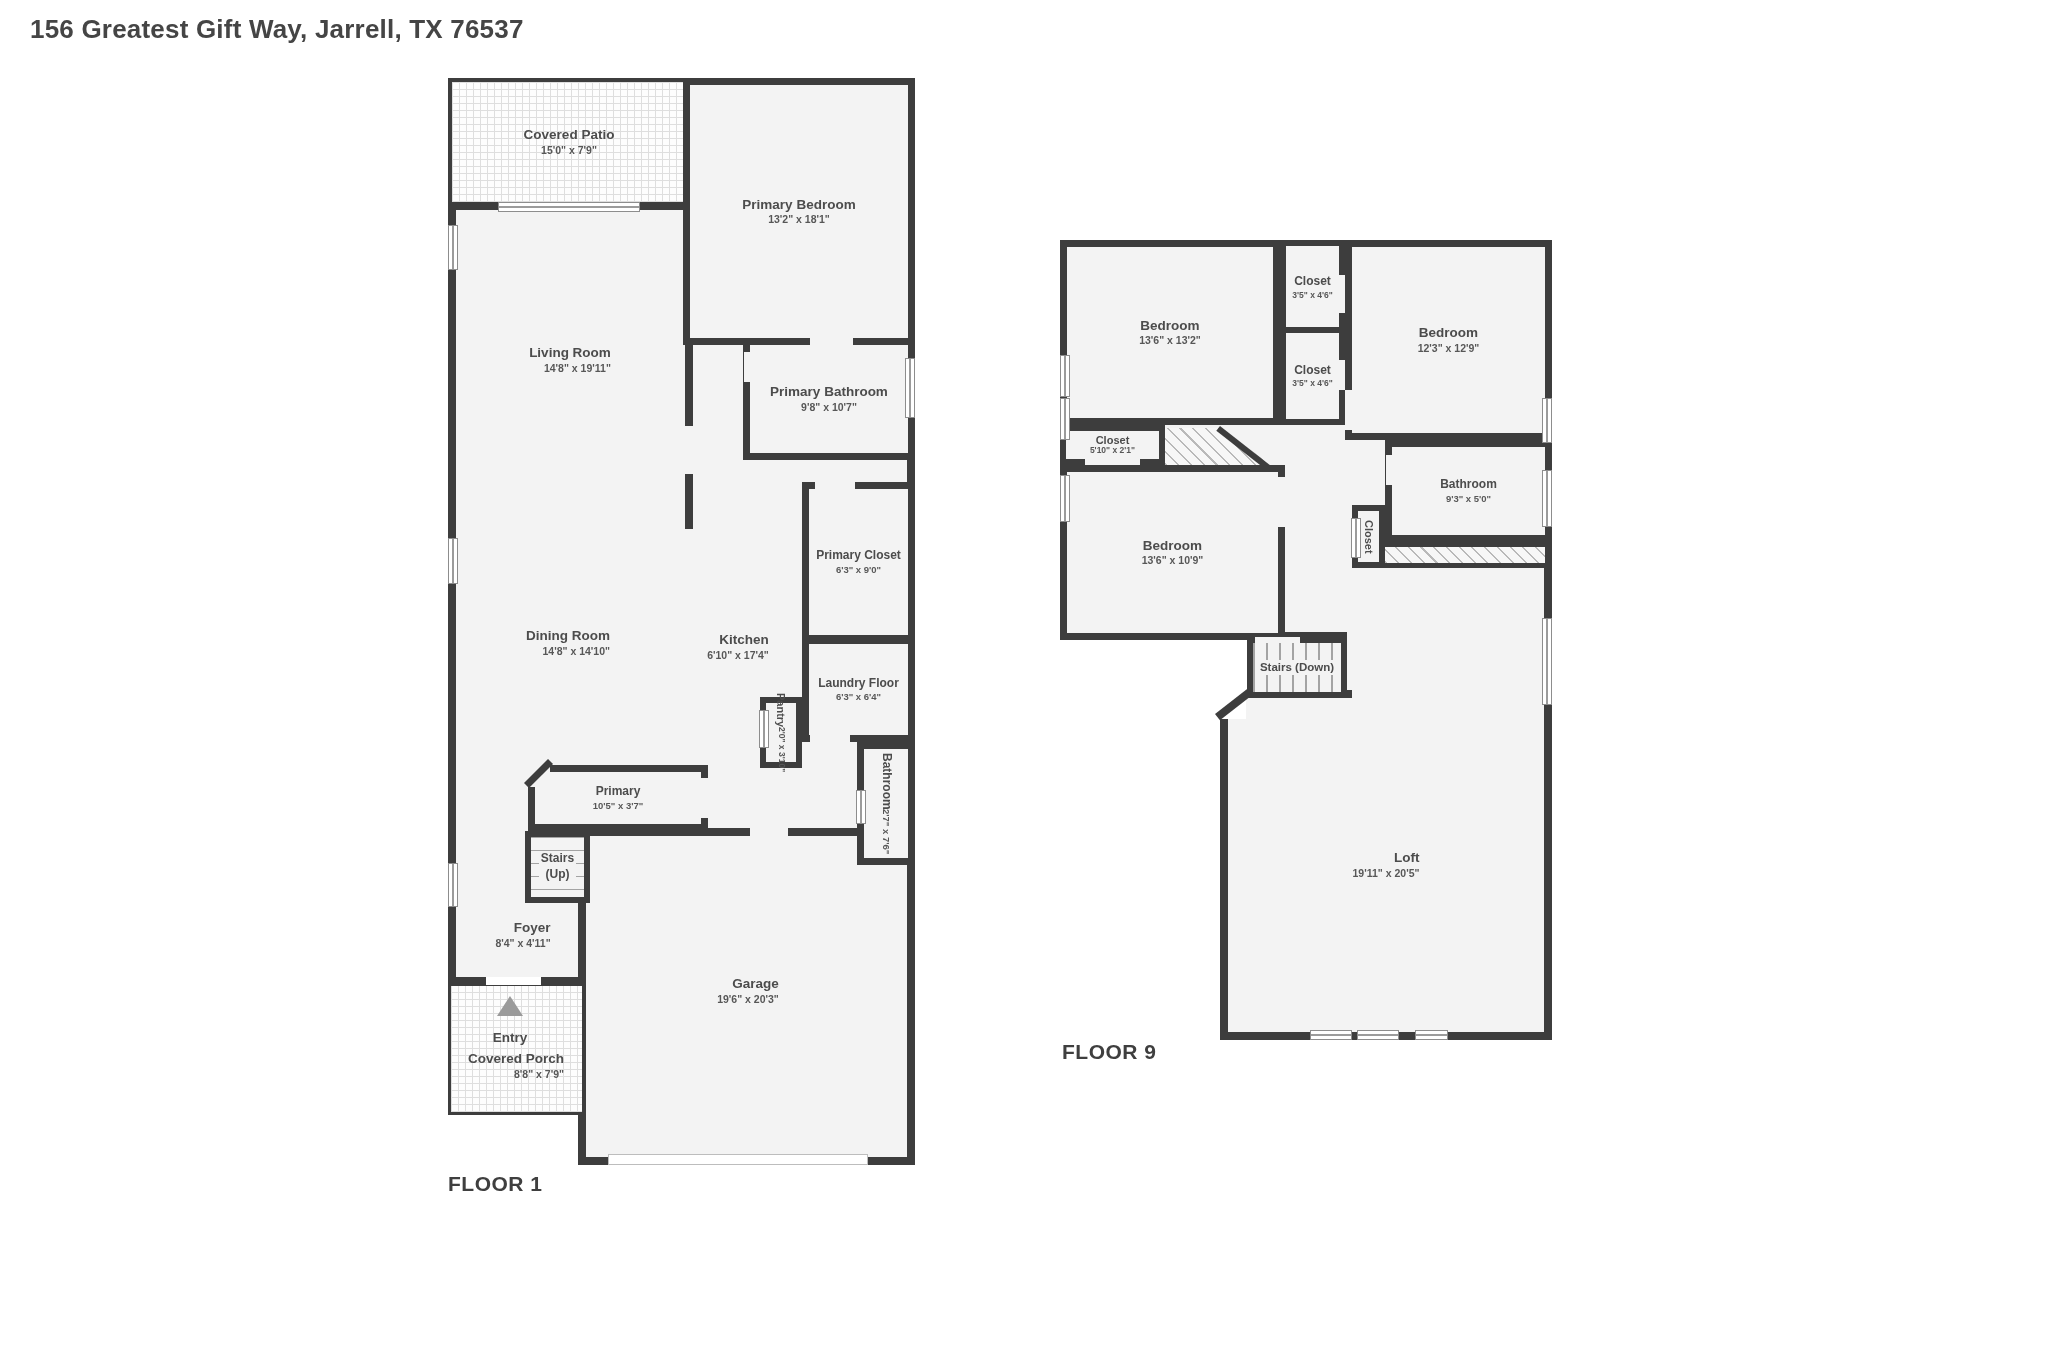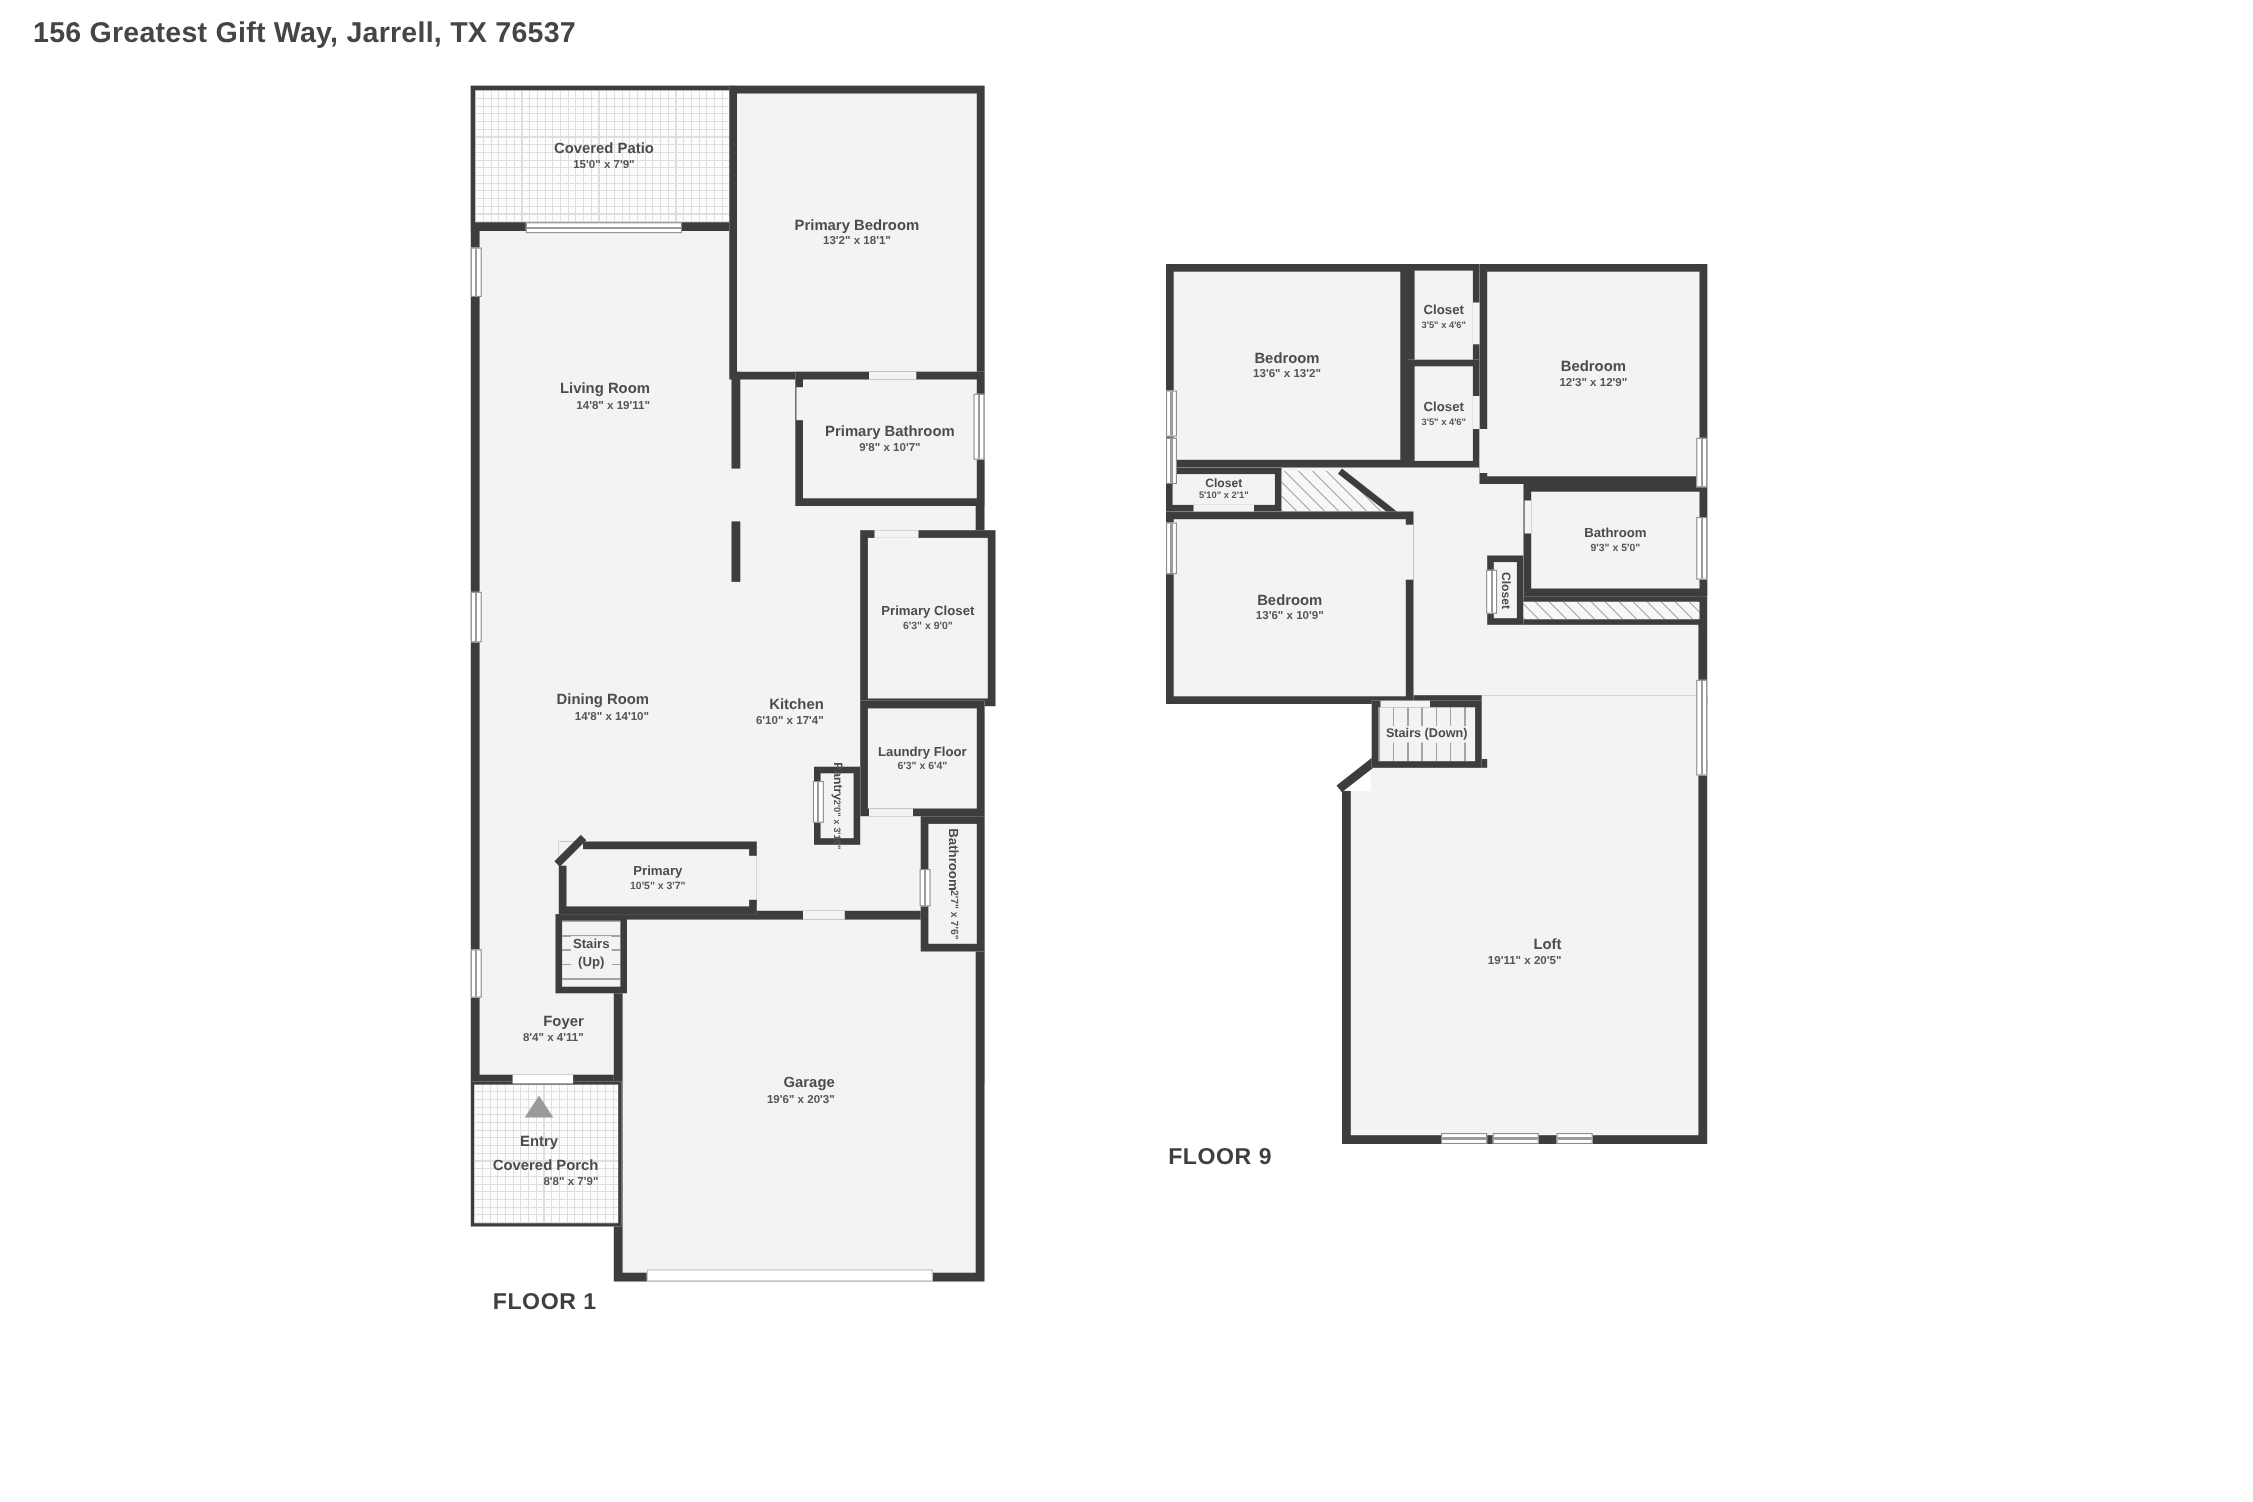--- a/index.html
+++ b/index.html
@@ -48,21 +48,21 @@
   .tri{width:0;height:0;border-left:13px solid transparent;border-right:13px solid transparent;border-bottom:20px solid #9a9a9a;}
   .door{position:absolute;background:#fff;border:1px solid #bdbdbd;box-sizing:border-box;}
 </style>
 </head>
 <body>
 
 <div class="page">
 
   <div class="title">156 Greatest Gift Way, Jarrell, TX 76537</div>
 
-  <div class="plan" style="left:428px;top:78px;width:467px;height:1087px;">
+  <div class="plan" style="left:448px;top:78px;width:467px;height:1087px;">
 
     <div class="rect" style="left:0;top:0;width:467px;height:907px;"></div>
 
     <div class="rect" style="left:130px;top:750px;width:337px;height:337px;"></div>
 
     <div class="porch hatchgrid" style="left:0;top:905px;width:137px;height:132px;"></div>
 
     <div class="room hatchgrid" style="left:0;top:0;width:242px;height:132px;border-width:4px 4px 8px 4px;">
       <div class="cl">
         <span class="nm">Covered Patio</span>
@@ -77,21 +77,21 @@
       </div>
     </div>
 
     <div class="room" style="left:295px;top:260px;width:172px;height:122px;">
       <div class="cl">
         <span class="nm">Primary Bathroom</span>
         <span class="dm">9'8" x 10'7"</span>
       </div>
     </div>
 
-    <div class="room" style="left:354px;top:404px;width:123px;height:160px;">
+    <div class="room" style="left:354px;top:404px;width:113px;height:160px;">
       <div class="cl sm">
         <span class="nm">Primary Closet</span>
         <span class="dm">6'3" x 9'0"</span>
       </div>
     </div>
 
     <div class="room" style="left:354px;top:559px;width:113px;height:105px;">
       <div class="cl sm">
         <span class="nm">Laundry Floor</span>
         <span class="dm">6'3" x 6'4"</span>

